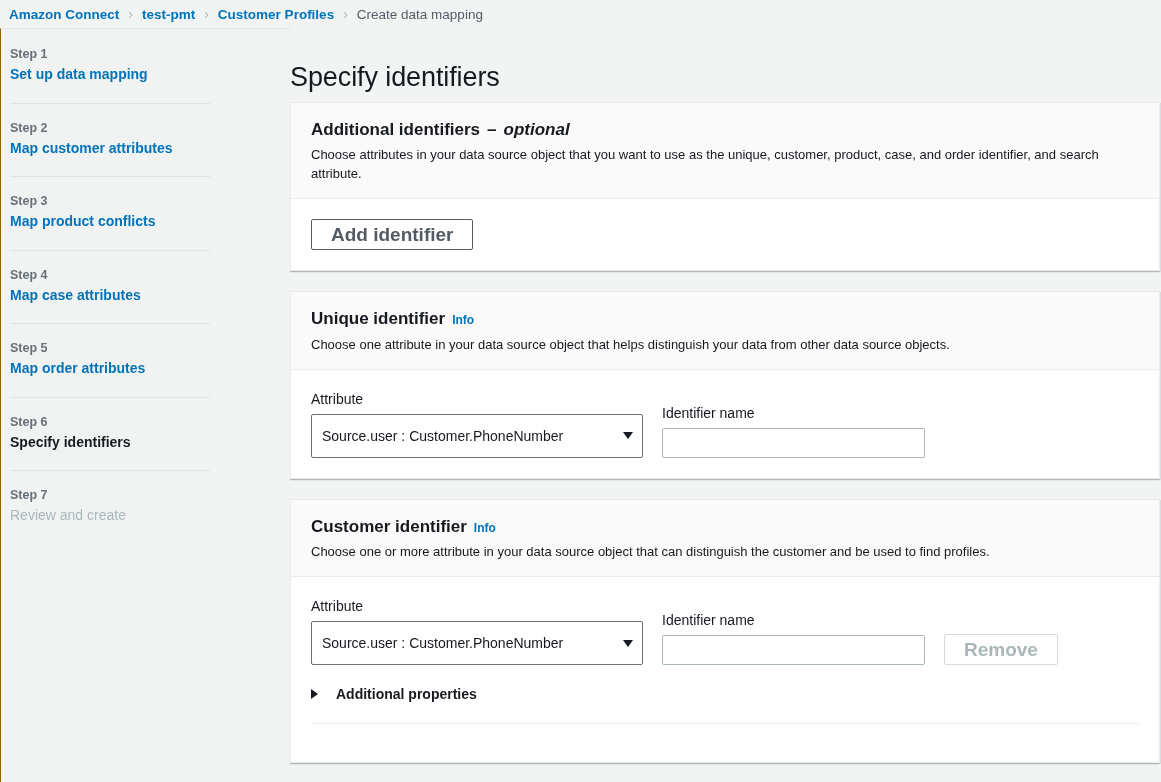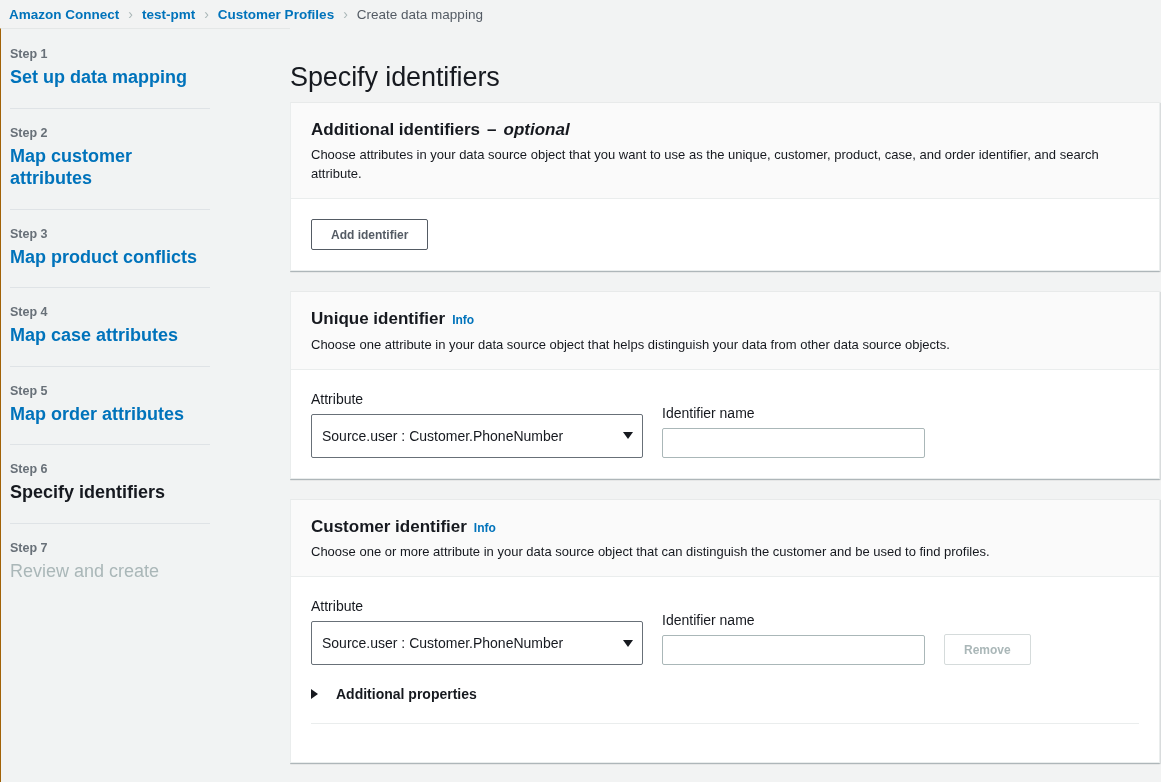--- a/index.html
+++ b/index.html
@@ -58,21 +58,21 @@
     padding: 18px 0 0 9px;
   }
   .step-block { padding-right: 80px; }
   .step-label {
     font-size: 12.5px;
     color: #687078;
     font-weight: bold;
     margin-bottom: 5px;
   }
   .step-title {
-    font-size: 18px;
+    font-size: 14px;
     color: #0073bb;
     font-weight: bold;
     cursor: pointer;
     line-height: 1.25;
   }
   .step-title.active { color: #16191f; cursor: default; }
   .step-title.disabled { color: #aab7b8; font-weight: normal; cursor: default; }
   .step-divider {
     border: 0;
     border-top: 1px solid #dfe3e6;
@@ -195,21 +195,21 @@
   }
 
   
   .btn {
     height: 31px;
     padding: 5px 19px;
     border: 1px solid #545b64;
     border-radius: 2px;
     background: #ffffff;
     color: #545b64;
-    font-size: 12px;
+    font-size: 19px;
     font-weight: bold;
     font-family: "Liberation Sans", sans-serif;
     cursor: pointer;
     white-space: nowrap;
     line-height: 1;
   }
   .btn-disabled {
     border-color: #d5dbdb;
     color: #aab7b8;
     cursor: default;

